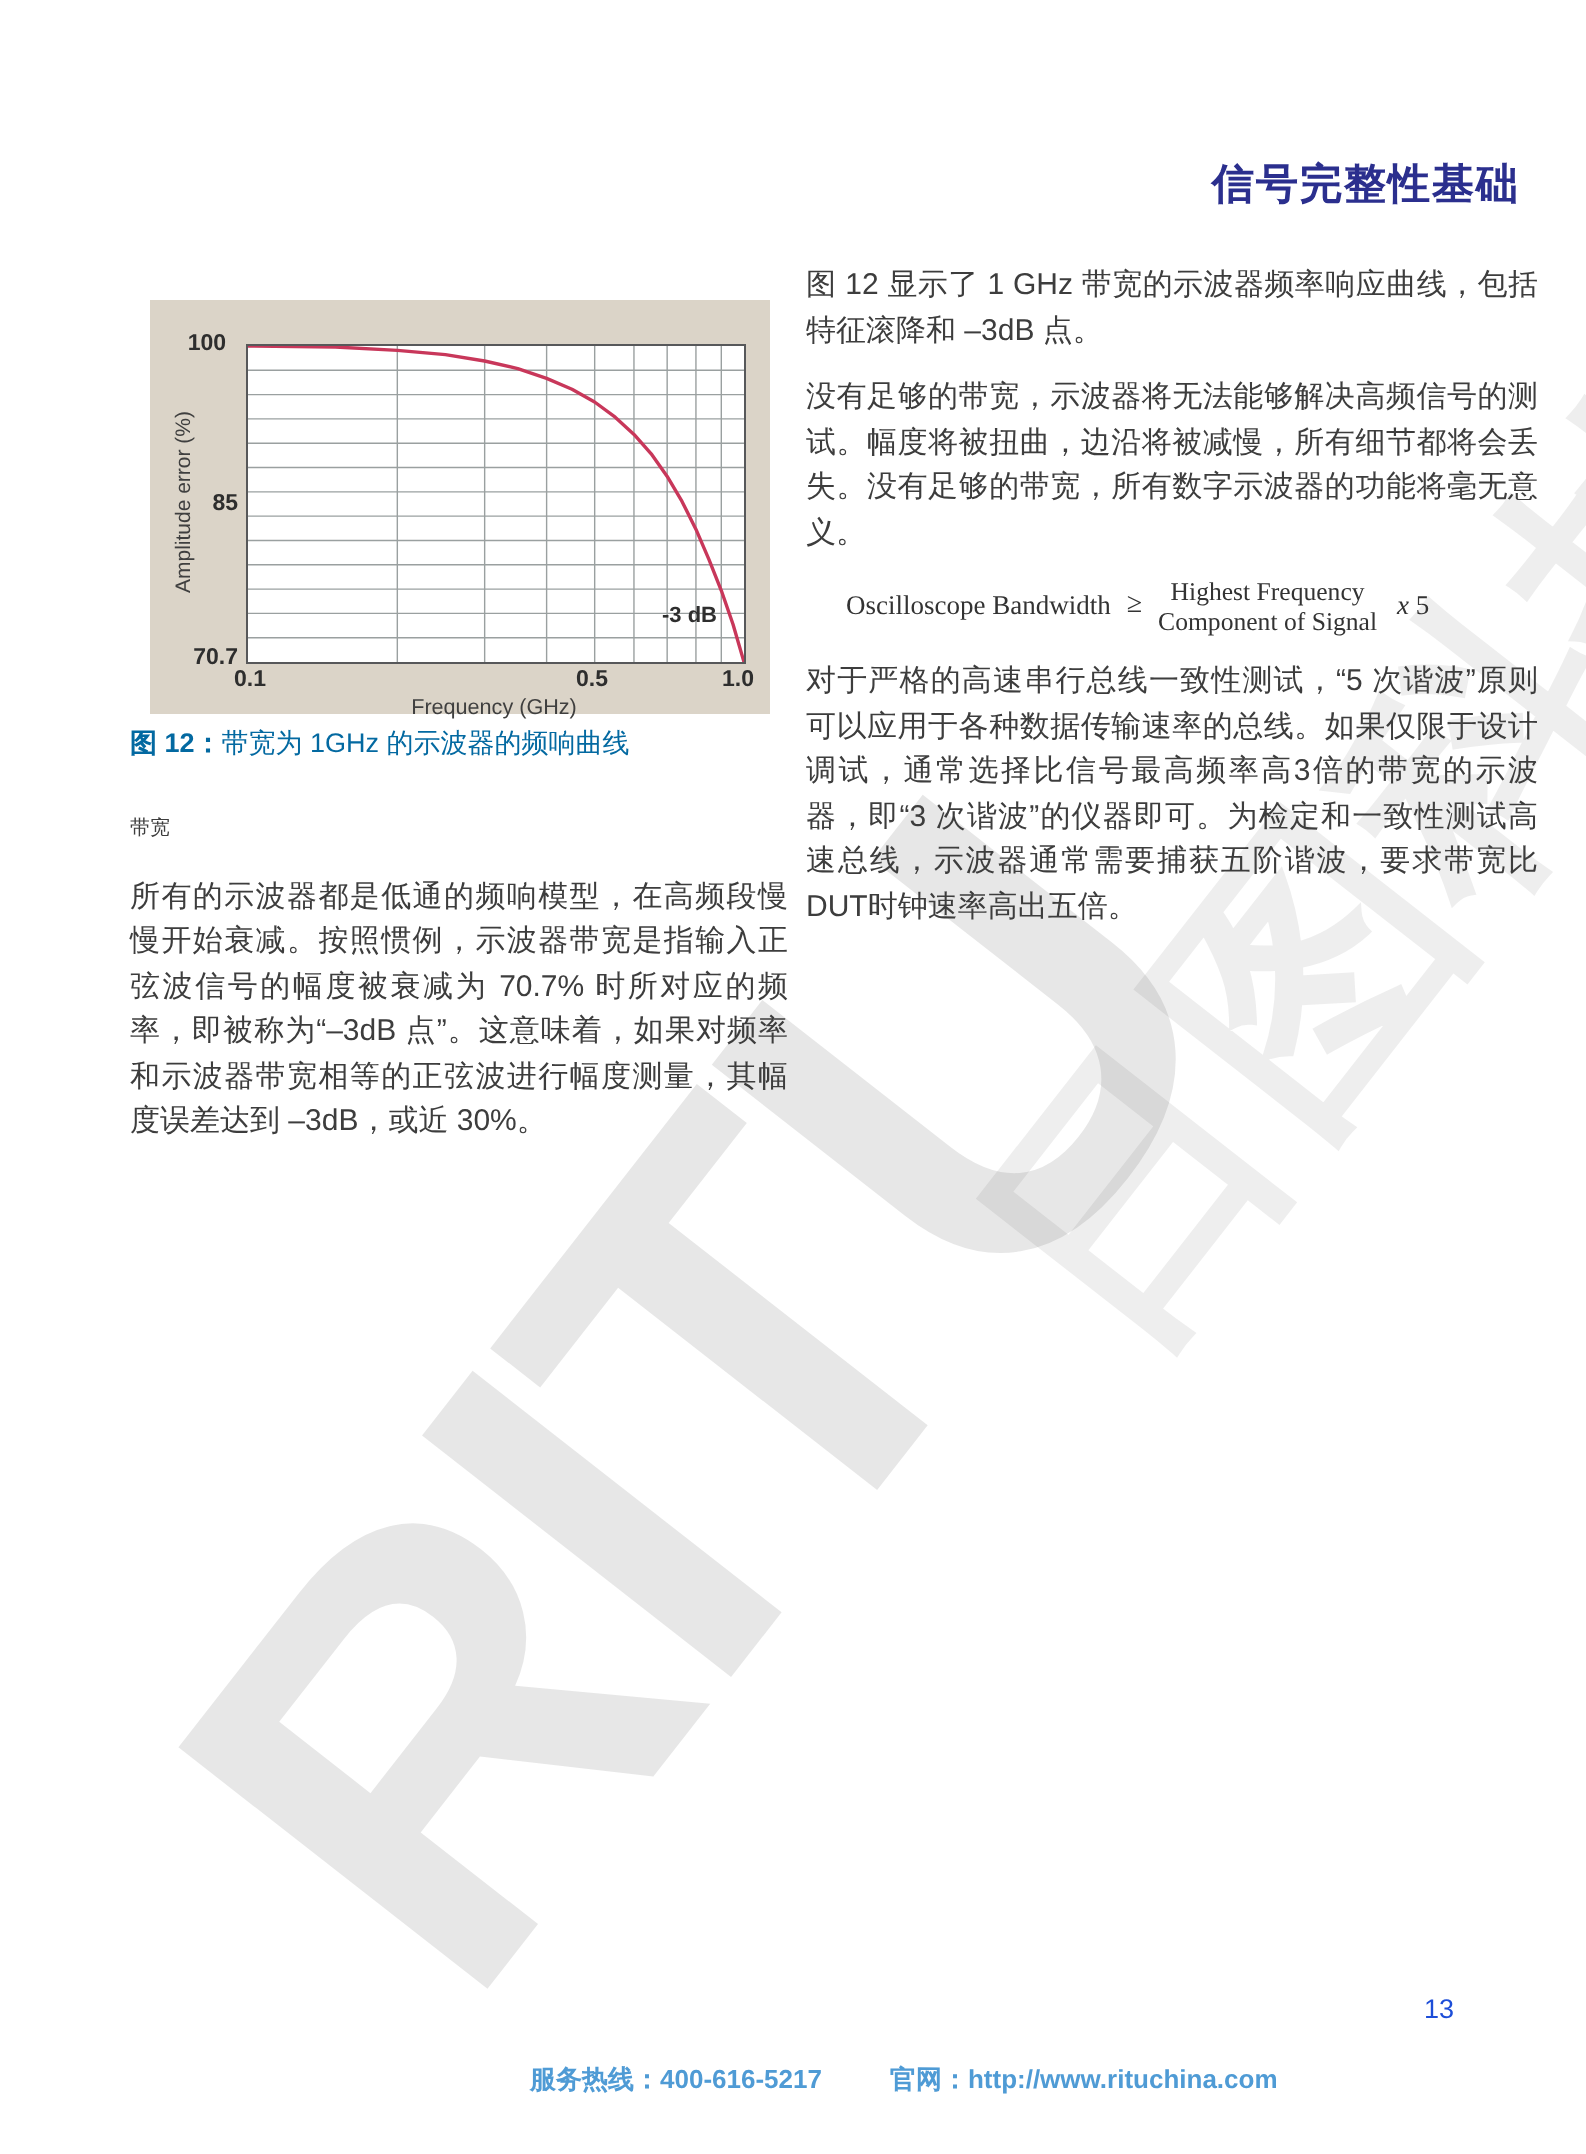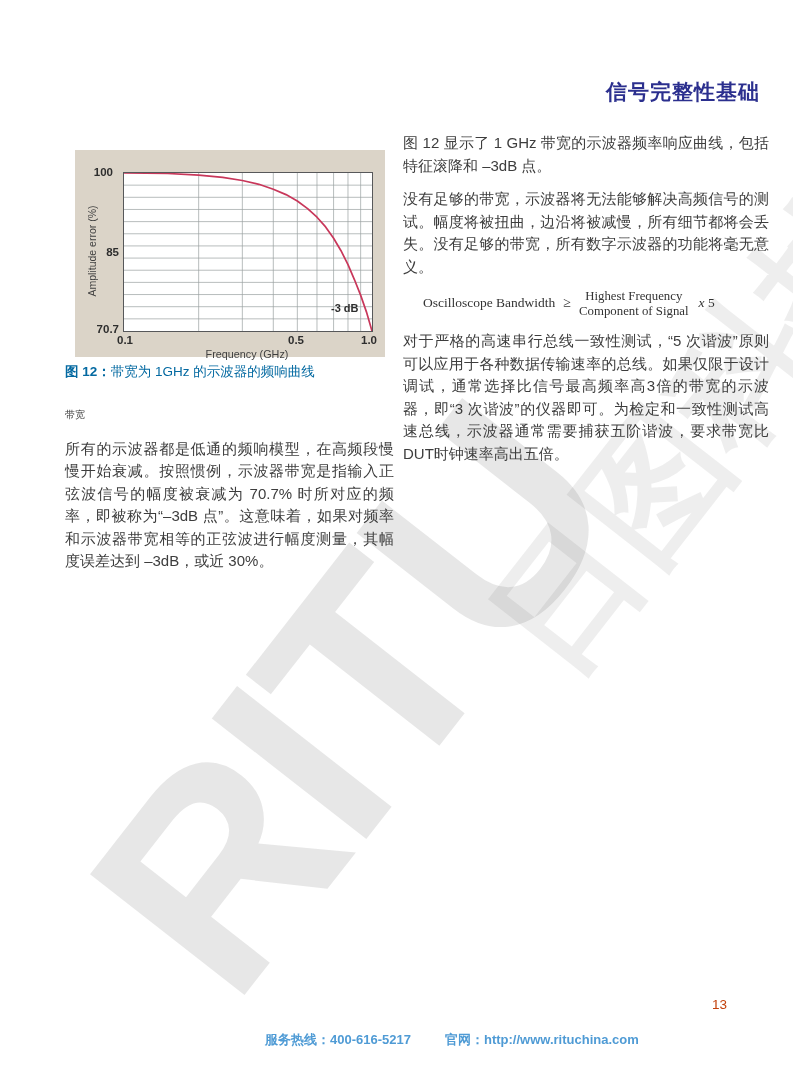--- a/index.html
+++ b/index.html
@@ -52,21 +52,21 @@
   
   .formula{display:flex;align-items:center;margin:9px 0 12px 20px;
     font-family:"Liberation Serif","DejaVu Serif",serif;
     font-size:13.5px;color:#333;text-align:right;}
   .formula .op{margin:0 8px;font-size:14px;}
   .frac{display:inline-flex;flex-direction:column;align-items:center;
     font-size:12.8px;line-height:14.5px;}
   .mult{margin-left:10px;}
   .mult i{font-family:"Liberation Serif","DejaVu Serif",serif;}
   
-  .page-number{position:absolute;left:712px;top:997px;z-index:2;font-size:13.5px;color:#c2410c;}
+  .page-number{position:absolute;left:712px;top:997px;z-index:2;font-size:13.5px;color:#1d4ed8;}
   .footer-line{position:absolute;left:265px;top:1031px;z-index:2;font-size:13px;
     font-weight:600;color:#4f9bd5;white-space:nowrap;}
   .footer-line .site-label{margin-left:34px;}
   .footer-line a{color:#4f9bd5;text-decoration:none;}
 </style>
 </head>
 <body>
 
 <div class="wm wm-latin">RITU</div>
 <div class="wm wm-cjk">日图科技</div>

